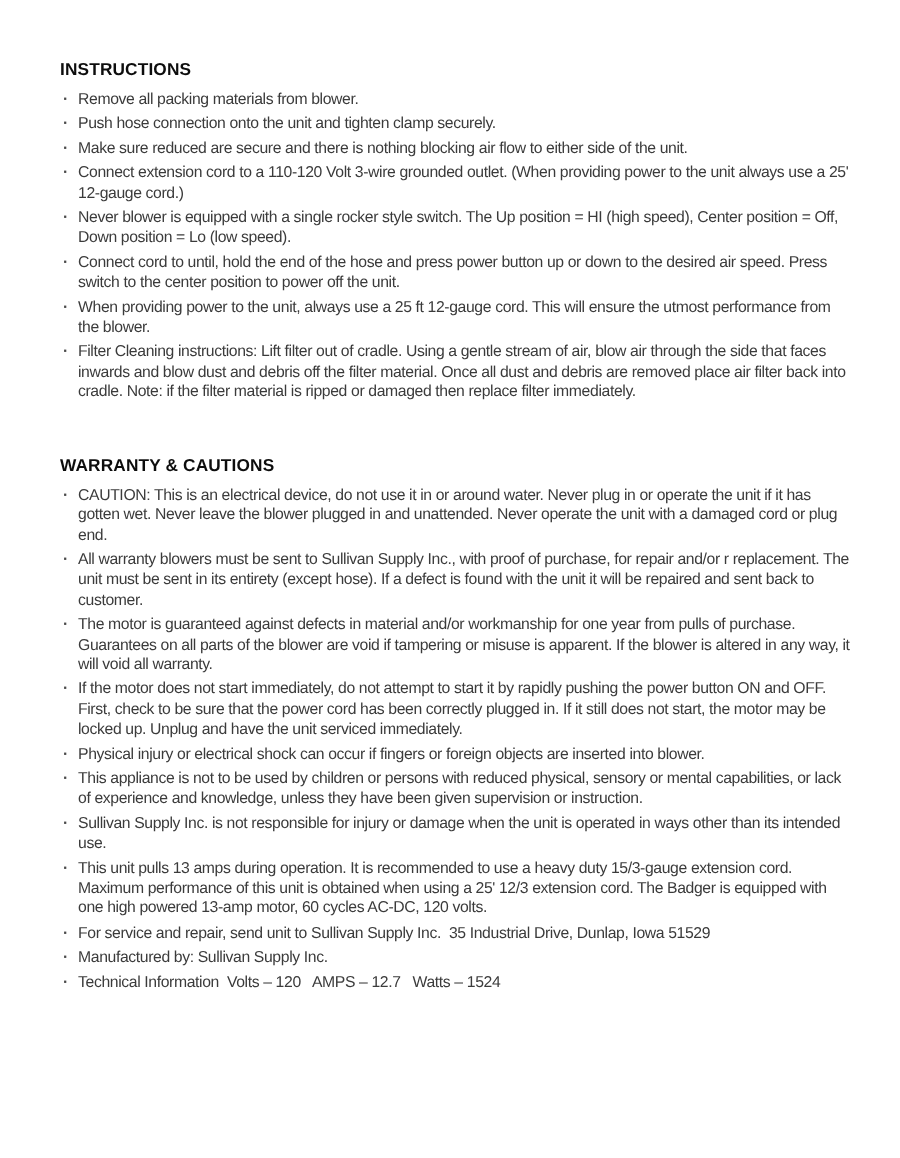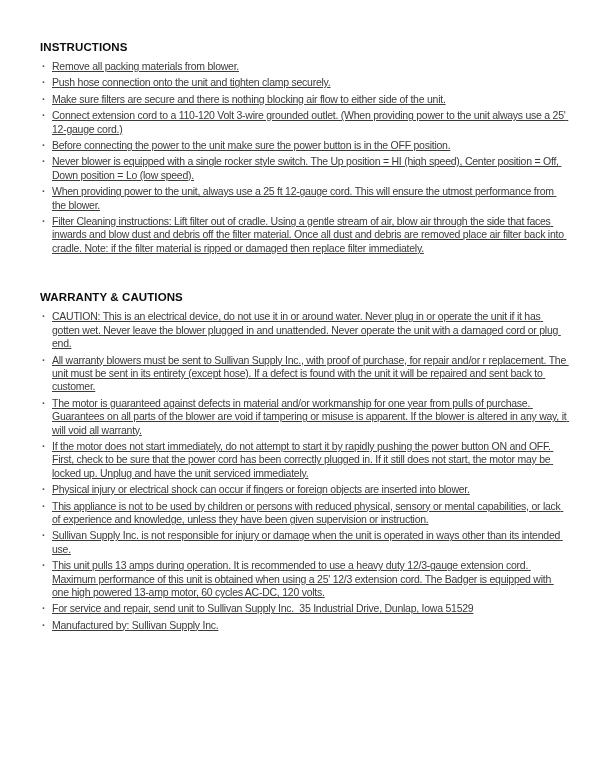--- a/index.html
+++ b/index.html
@@ -44,56 +44,56 @@
   ul.bullet-list li::before {
     content: "\00B7";
     position: absolute;
     left: 2px;
     top: 0;
     font-weight: bold;
     color: #4a4a4a;
   }
   .bullet-text {
     white-space: pre-wrap;
-    text-decoration: underline;
   }
   .section-gap {
     height: 33px;
   }
 </style>
 </head>
 <body>
 
 <div class="page">
 
   <section>
     <h2 class="section-heading">INSTRUCTIONS</h2>
     <ul class="bullet-list">
       <li><span class="bullet-text">Remove all packing materials from blower.</span></li>
       <li><span class="bullet-text">Push hose connection onto the unit and tighten clamp securely.</span></li>
-      <li><span class="bullet-text">Make sure filters are secure and there is nothing blocking air flow to either side of the unit.</span></li>
+      <li><span class="bullet-text">Make sure reduced are secure and there is nothing blocking air flow to either side of the unit.</span></li>
       <li><span class="bullet-text">Connect extension cord to a 110-120 Volt 3-wire grounded outlet. (When providing power to the unit always use a 25' 12-gauge cord.)</span></li>
-      <li><span class="bullet-text">Before connecting the power to the unit make sure the power button is in the OFF position.</span></li>
       <li><span class="bullet-text">Never blower is equipped with a single rocker style switch. The Up position = HI (high speed), Center position = Off, Down position = Lo (low speed).</span></li>
+      <li><span class="bullet-text">Connect cord to until, hold the end of the hose and press power button up or down to the desired air speed. Press switch to the center position to power off the unit.</span></li>
       <li><span class="bullet-text">When providing power to the unit, always use a 25 ft 12-gauge cord. This will ensure the utmost performance from the blower.</span></li>
       <li><span class="bullet-text">Filter Cleaning instructions: Lift filter out of cradle. Using a gentle stream of air, blow air through the side that faces inwards and blow dust and debris off the filter material. Once all dust and debris are removed place air filter back into cradle. Note: if the filter material is ripped or damaged then replace filter immediately.</span></li>
     </ul>
   </section>
 
   <div class="section-gap"></div>
 
   <section>
     <h2 class="section-heading">WARRANTY &amp; CAUTIONS</h2>
     <ul class="bullet-list">
       <li><span class="bullet-text">CAUTION: This is an electrical device, do not use it in or around water. Never plug in or operate the unit if it has gotten wet. Never leave the blower plugged in and unattended. Never operate the unit with a damaged cord or plug end.</span></li>
       <li><span class="bullet-text">All warranty blowers must be sent to Sullivan Supply Inc., with proof of purchase, for repair and/or r replacement. The unit must be sent in its entirety (except hose). If a defect is found with the unit it will be repaired and sent back to customer.</span></li>
       <li><span class="bullet-text">The motor is guaranteed against defects in material and/or workmanship for one year from pulls of purchase. Guarantees on all parts of the blower are void if tampering or misuse is apparent. If the blower is altered in any way, it will void all warranty.</span></li>
       <li><span class="bullet-text">If the motor does not start immediately, do not attempt to start it by rapidly pushing the power button ON and OFF. First, check to be sure that the power cord has been correctly plugged in. If it still does not start, the motor may be locked up. Unplug and have the unit serviced immediately.</span></li>
       <li><span class="bullet-text">Physical injury or electrical shock can occur if fingers or foreign objects are inserted into blower.</span></li>
       <li><span class="bullet-text">This appliance is not to be used by children or persons with reduced physical, sensory or mental capabilities, or lack of experience and knowledge, unless they have been given supervision or instruction.</span></li>
       <li><span class="bullet-text">Sullivan Supply Inc. is not responsible for injury or damage when the unit is operated in ways other than its intended use.</span></li>
-      <li><span class="bullet-text">This unit pulls 13 amps during operation. It is recommended to use a heavy duty 12/3-gauge extension cord. Maximum performance of this unit is obtained when using a 25' 12/3 extension cord. The Badger is equipped with one high powered 13-amp motor, 60 cycles AC-DC, 120 volts.</span></li>
+      <li><span class="bullet-text">This unit pulls 13 amps during operation. It is recommended to use a heavy duty 15/3-gauge extension cord. Maximum performance of this unit is obtained when using a 25' 12/3 extension cord. The Badger is equipped with one high powered 13-amp motor, 60 cycles AC-DC, 120 volts.</span></li>
       <li><span class="bullet-text">For service and repair, send unit to Sullivan Supply Inc.  35 Industrial Drive, Dunlap, Iowa 51529</span></li>
       <li><span class="bullet-text">Manufactured by: Sullivan Supply Inc.</span></li>
+      <li><span class="bullet-text">Technical Information  Volts – 120   AMPS – 12.7   Watts – 1524</span></li>
     </ul>
   </section>
 
 </div>
 
 </body></html>

